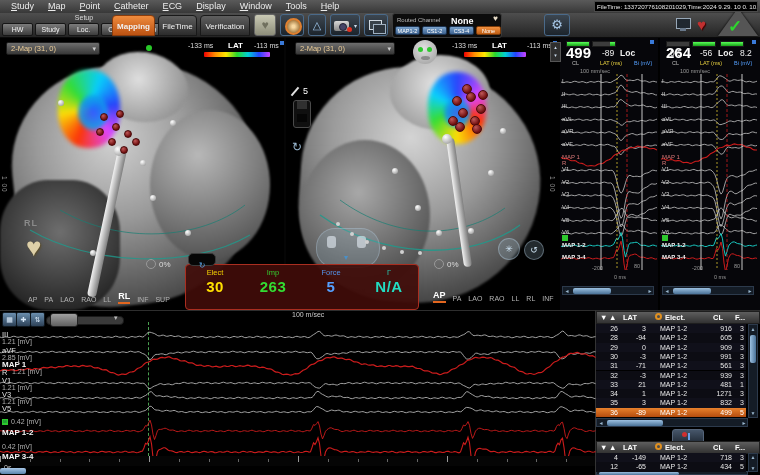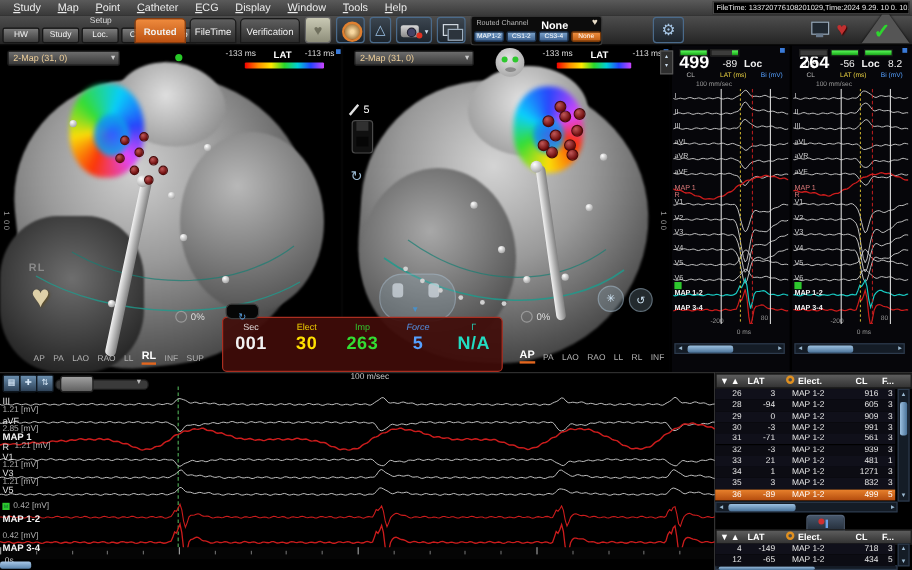--- a/index.html
+++ b/index.html
@@ -176,21 +176,21 @@
     <div id="setup-group">
       <div id="setup-label">Setup</div>
       <div id="setup-btns">
           <div class="sbtn">HW</div>
           <div class="sbtn">Study</div>
           <div class="sbtn">Loc.</div>
           <div class="sbtn">Cath.</div>
           <div class="sbtn">Map</div>
         </div>
     </div>
-    <div class="tab" id="tab-mapping">Routed</div>
+    <div class="tab" id="tab-mapping">Mapping</div>
     <div class="tab" id="tab-ablation">FileTime</div>
     <div class="tab" id="tab-verification">Verification</div>
     <div class="ico-btn" id="btn-heart"><span>♥</span></div>
     <div class="ico-btn" id="btn-compass">
         <div id="compass"></div>
       </div>
     <div class="ico-btn" id="btn-trig"><span>△</span></div>
     <div class="ico-btn" id="btn-camera">
       <div class="cam"></div>
       <div class="camlens"></div>
@@ -351,33 +351,29 @@
       <div class="eldot" style="left: 400px; top: 212px; position: absolute;"></div>
       <div class="eldot" style="left: 418px; top: 213px; position: absolute;"></div>
       <div class="eldot" style="left: 336px; top: 184px; position: absolute;"></div>
     </div>
   <div id="mapdiv1"></div>
 
   <div id="ablchip"><span>↻</span></div>
   <div id="ablpanel">
       <div id="abl-items" style="display:flex;width:100%">
         <div class="abcell">
-          <div class="ablab" style="color: rgb(242, 242, 242);">Sec</div>
-          <div class="abval" style="color: rgb(242, 242, 242);">001</div>
-        </div>
-        <div class="abcell">
           <div class="ablab" style="color: rgb(255, 224, 0);">Elect</div>
           <div class="abval" style="color: rgb(255, 224, 0);">30</div>
         </div>
         <div class="abcell">
           <div class="ablab" style="color: rgb(51, 221, 51);">Imp</div>
           <div class="abval" style="color: rgb(51, 221, 51);">263</div>
         </div>
         <div class="abcell">
-          <div class="ablab" style="color: rgb(85, 160, 255); font-style: italic;">Force</div>
+          <div class="ablab" style="color: rgb(85, 160, 255);">Force</div>
           <div class="abval" style="color: rgb(85, 160, 255);">5</div>
         </div>
         <div class="abcell">
           <div class="ablab" style="color: rgb(34, 221, 194);">Γ</div>
           <div class="abval" style="color: rgb(34, 221, 194);">N/A</div>
         </div>
       </div>
     </div>
 
   <div id="reviewbg"></div>

